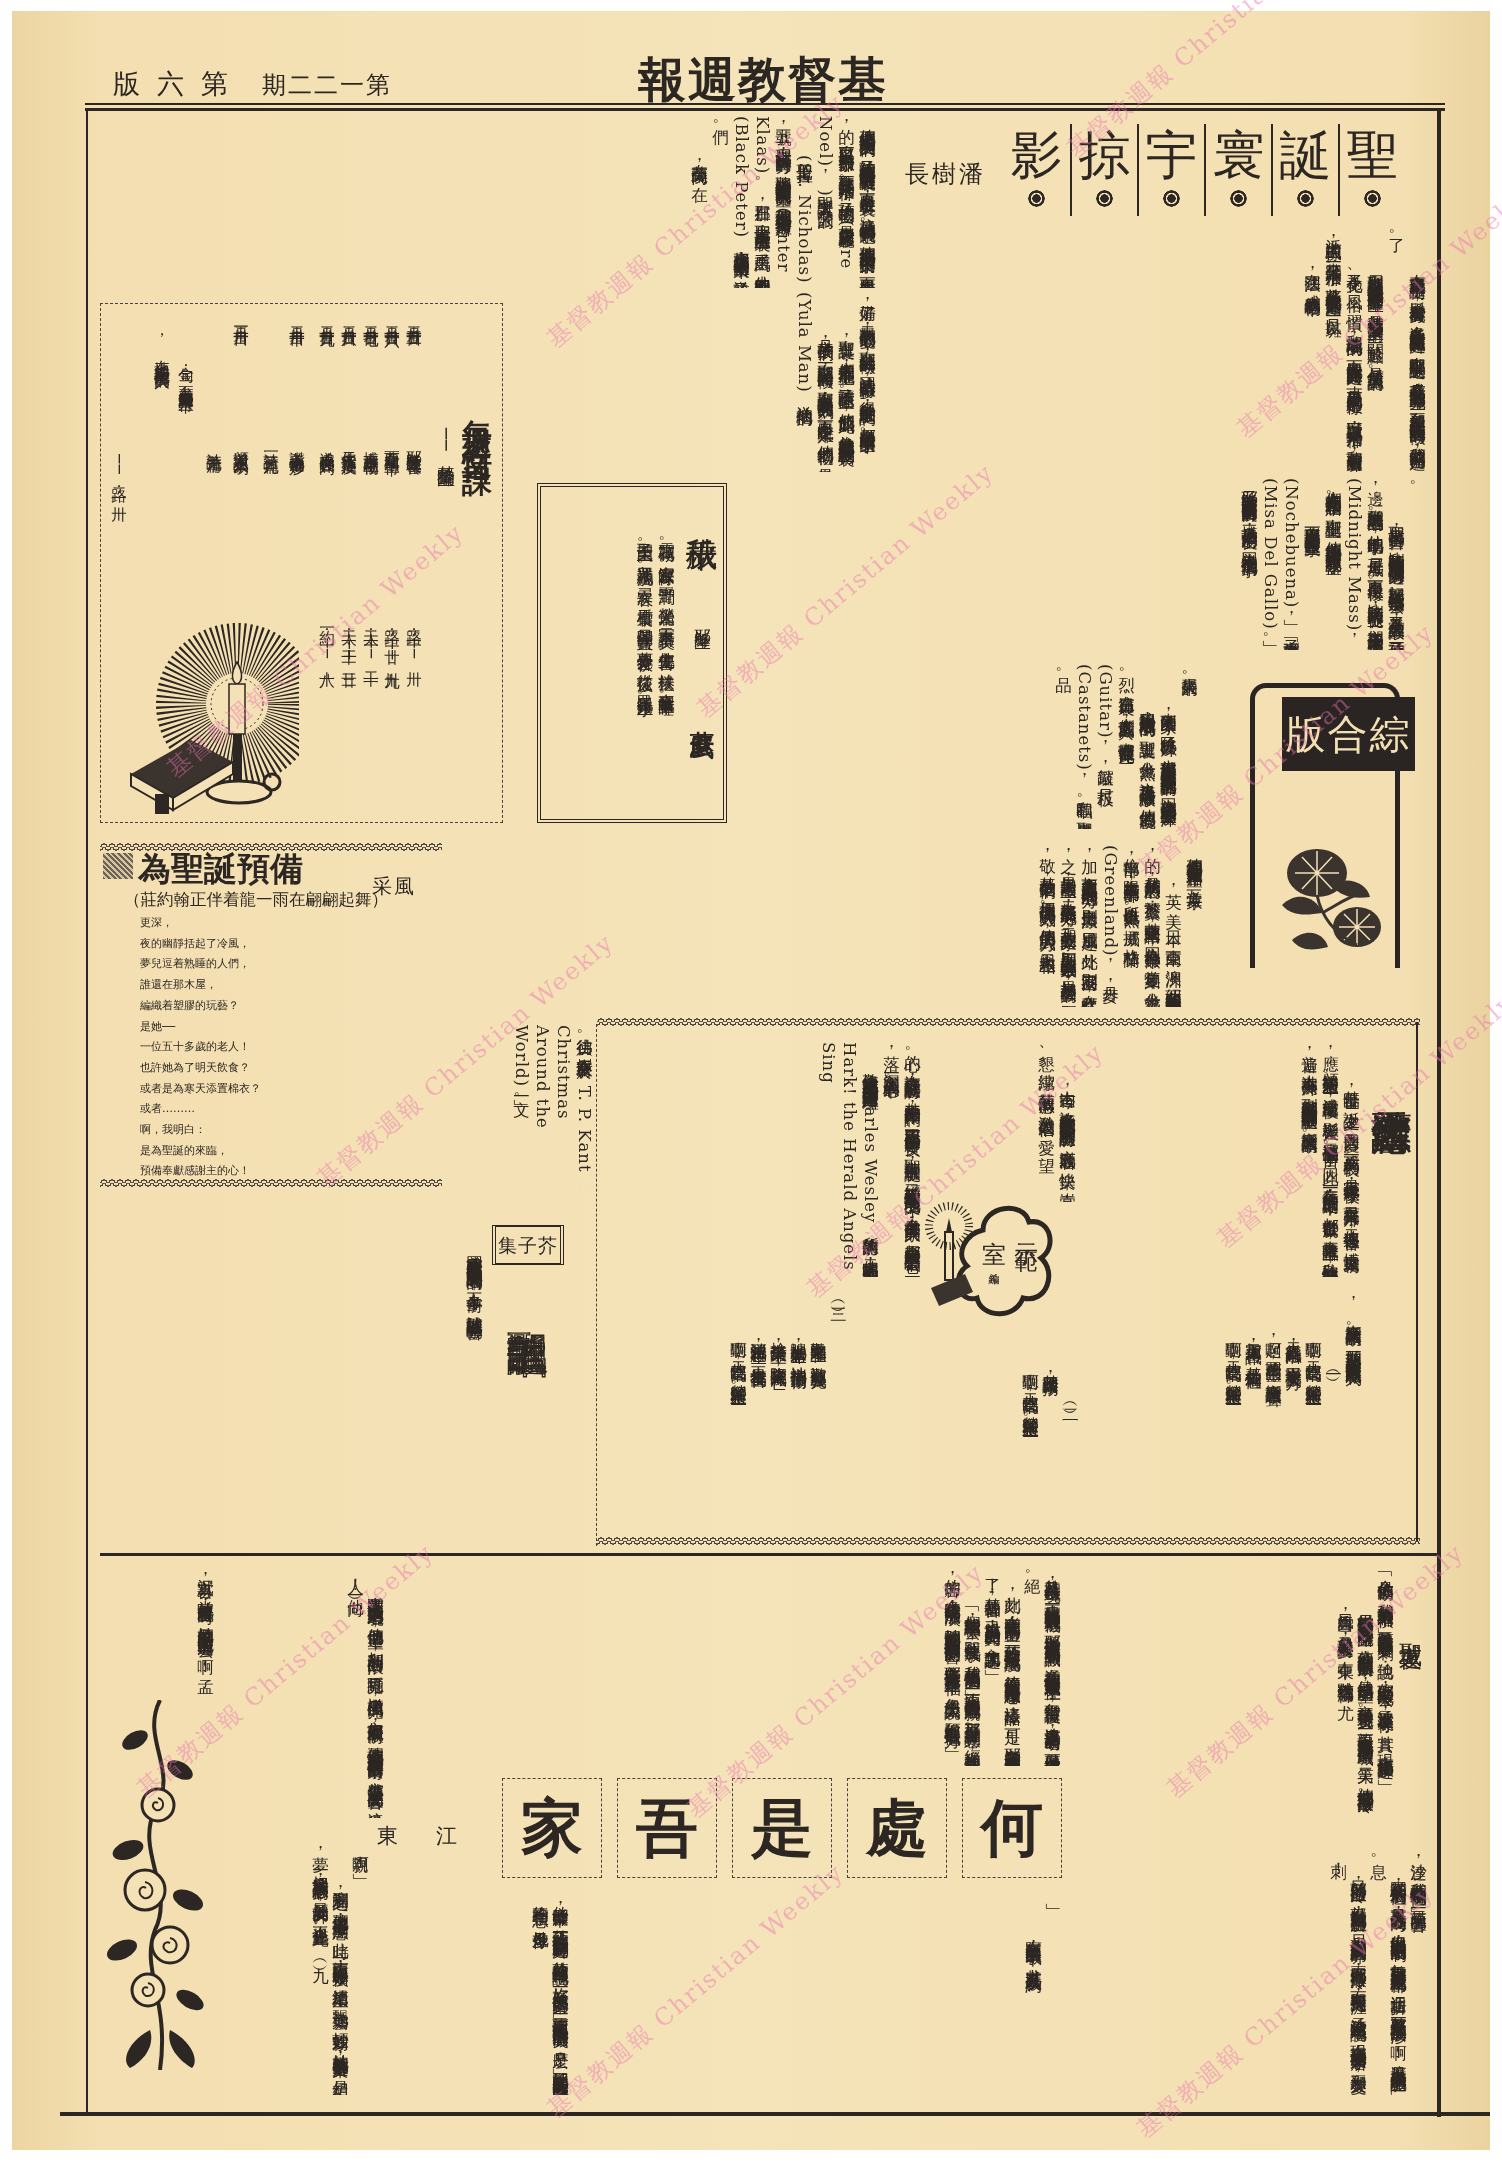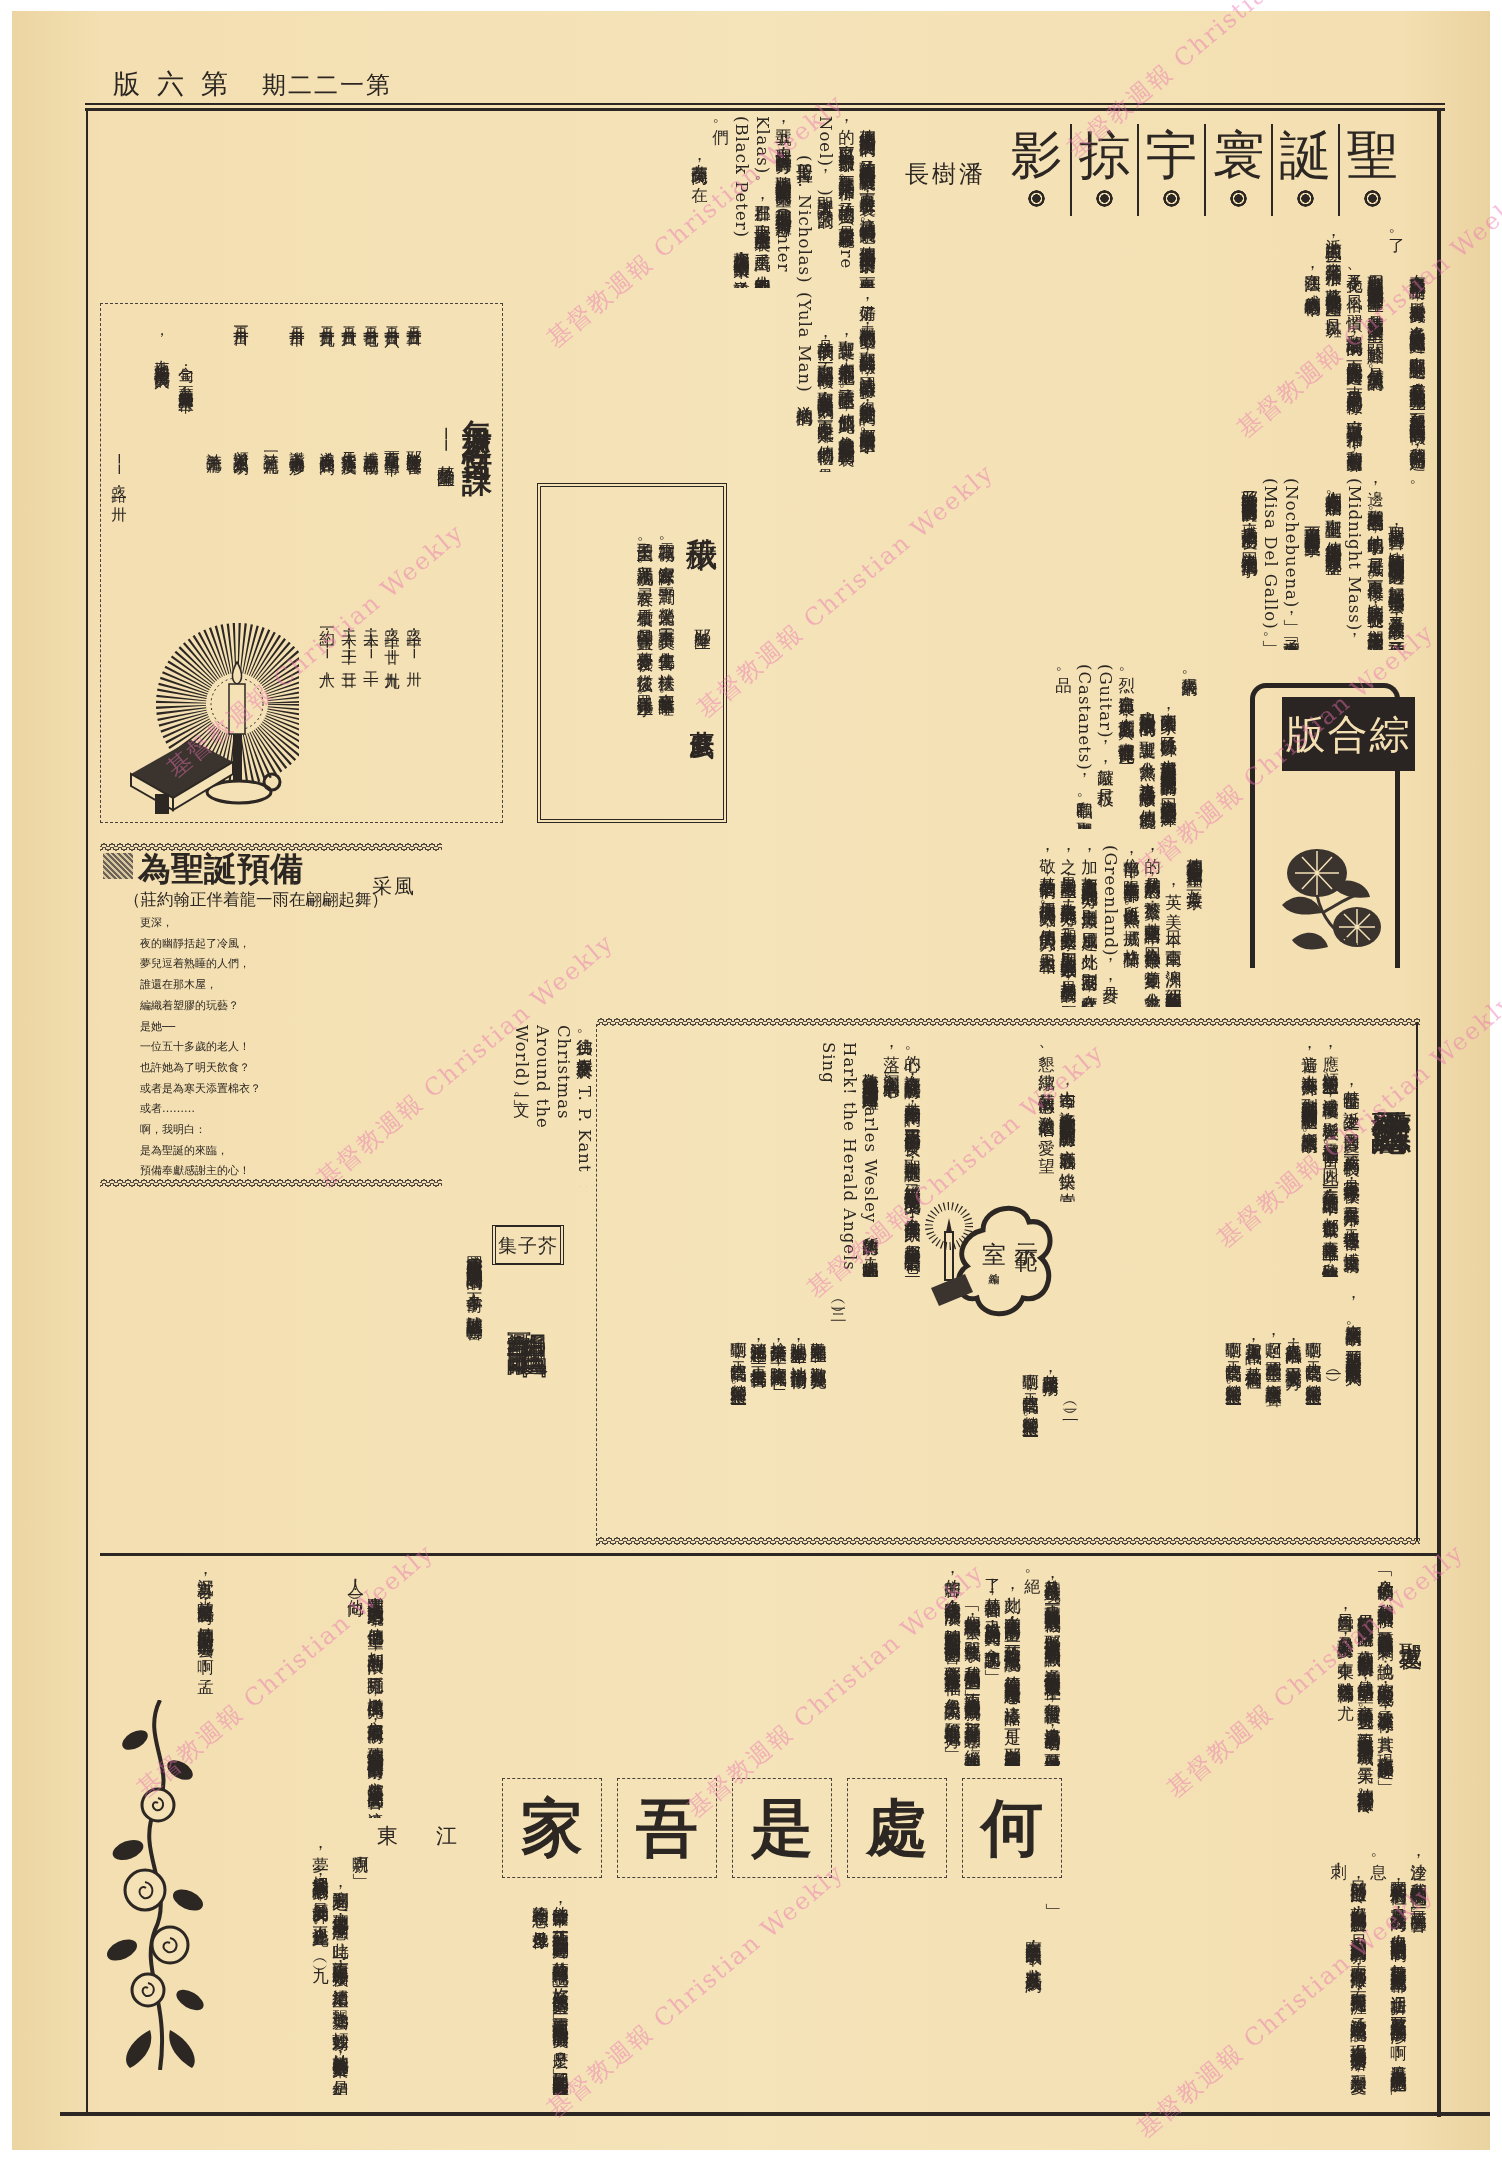--- a/index.html
+++ b/index.html
@@ -50,20 +50,21 @@
     font-size:62px;font-weight:bold;}
 </style>
 </head>
 <body>
 
 <div id="page">
   <div class="paper"></div>
 
   <span class="abs rtl hdr-page" style="left:113px;letter-spacing:17px;">第六版</span>
   <span class="abs rtl hdr-page" style="left:262px;font-size:24px;letter-spacing:2px;top:69px;">第一二二期</span>
+  <span class="abs rtl hdr-title">基督教週報</span>
 
   <div class="rule" style="left:85px;top:103px;width:1360px;height:2px;"></div>
   <div class="rule" style="left:85px;top:108px;width:1360px;height:3px;"></div>
   <div class="rule" style="left:86px;top:111px;width:1.5px;height:2004px;"></div>
   <div class="rule" style="left:1437px;top:111px;width:4px;height:2006px;"></div>
   <div class="rule" style="left:60px;top:2112px;width:1430px;height:4px;"></div>
 
   <div class="wt-title">
     <div class="wt-cell">
         <span class="wt-char">聖</span>

